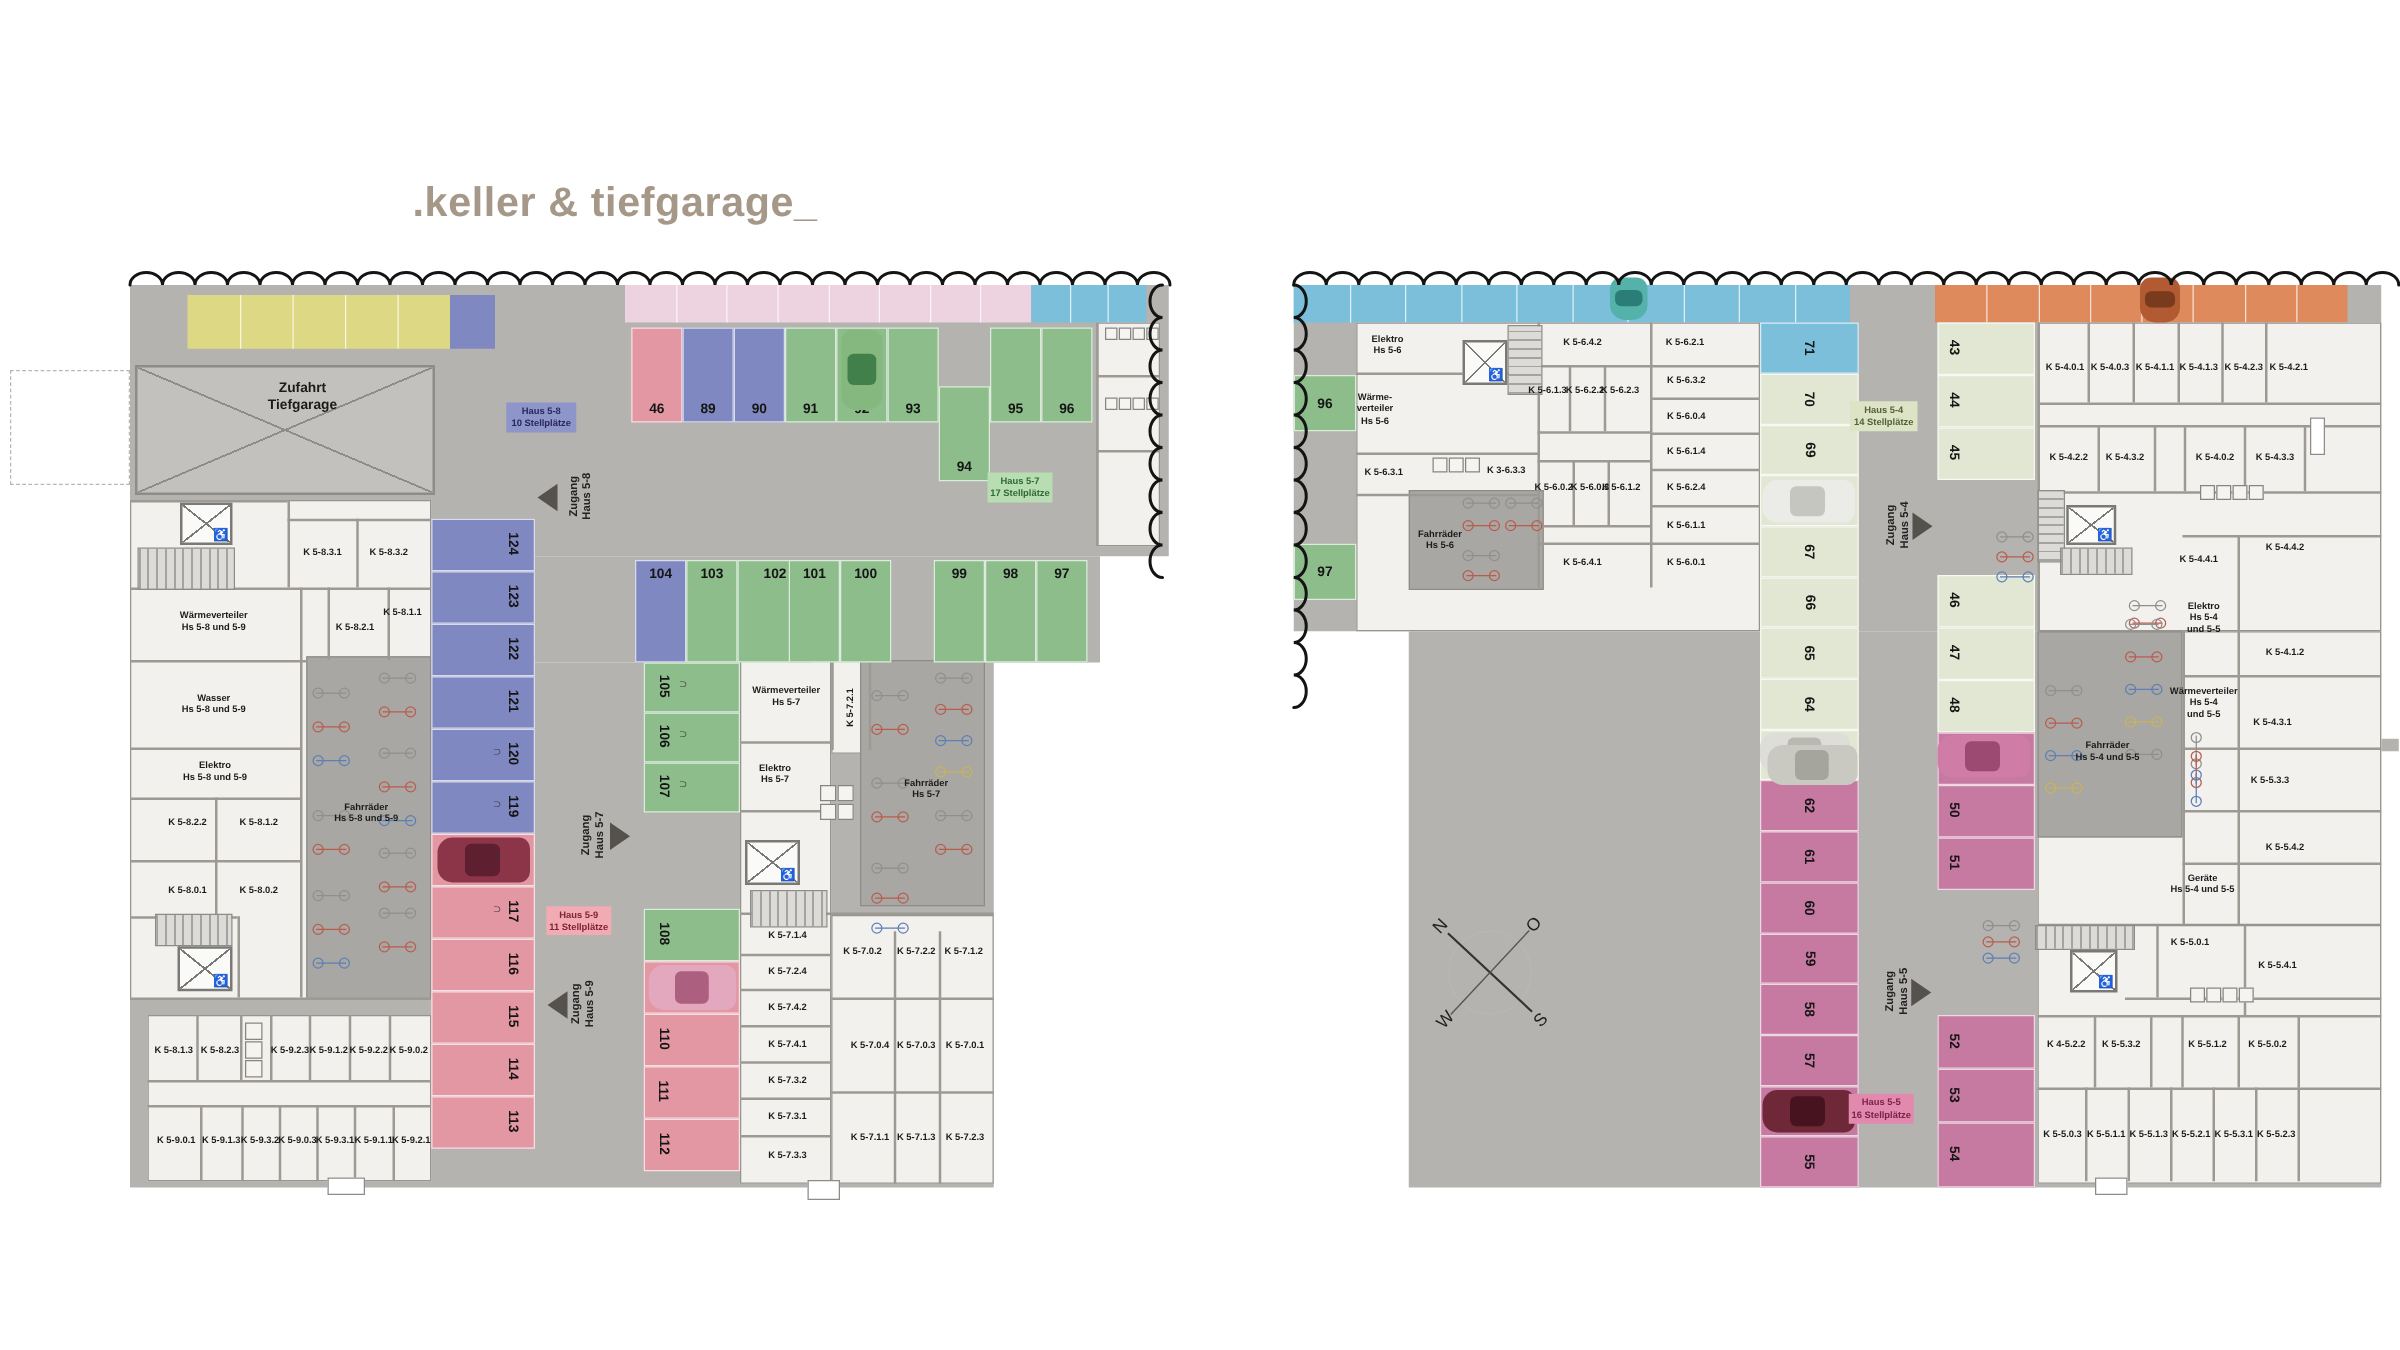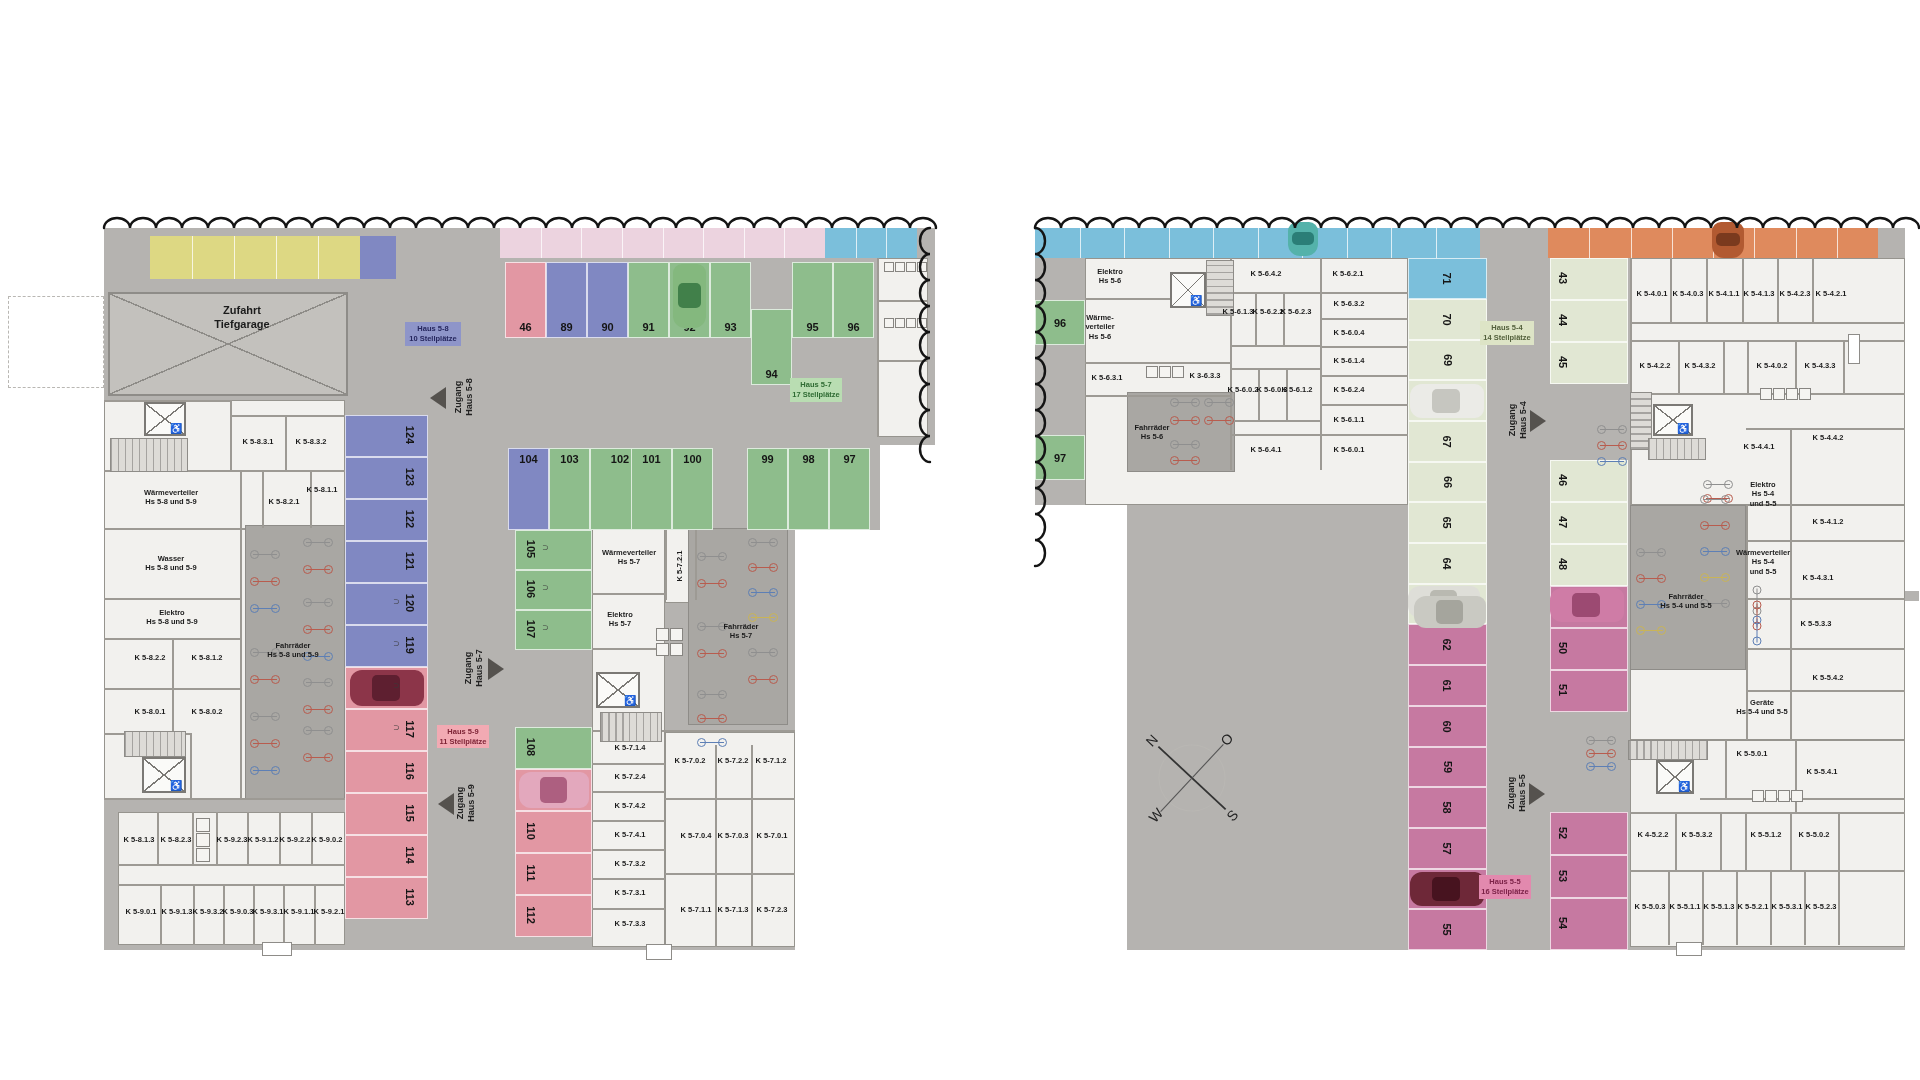--- a/index.html
+++ b/index.html
@@ -42,20 +42,21 @@
   .car{position:absolute;border-radius:9px;}
   .car .roof{position:absolute;border-radius:5px;}
   .ev{position:absolute;font-size:10px;font-weight:bold;color:#3a3a3a;transform:rotate(90deg);}
   .stub{background:#fff;border:1.5px solid #8e8c88;}
   svg.overlay{position:absolute;left:0;top:0;pointer-events:none;}
 </style>
 </head>
 <body>
 
 <div id="canvas">
+  <div id="page-title" style="color: rgb(165, 152, 137);">.keller &amp; tiefgarage_</div>
   <div id="render-root">
       <div class="slab abs" style="left: 104px; top: 228px; width: 831px; height: 217px;"></div>
       <div class="slab abs" style="left: 104px; top: 445px; width: 776px; height: 85px;"></div>
       <div class="slab abs" style="left: 104px; top: 530px; width: 691px; height: 420px;"></div>
       <div class="dashed abs" style="left: 8px; top: 296px; width: 96px; height: 92px;"></div>
       <div class="strip abs" style="left: 150px; top: 236px; width: 210px; height: 43px; background: rgb(221, 216, 131);">
         <div class="dv" style="left: 20%;"></div>
         <div class="dv" style="left: 40%;"></div>
         <div class="dv" style="left: 60%;"></div>
         <div class="dv" style="left: 80%;"></div>

